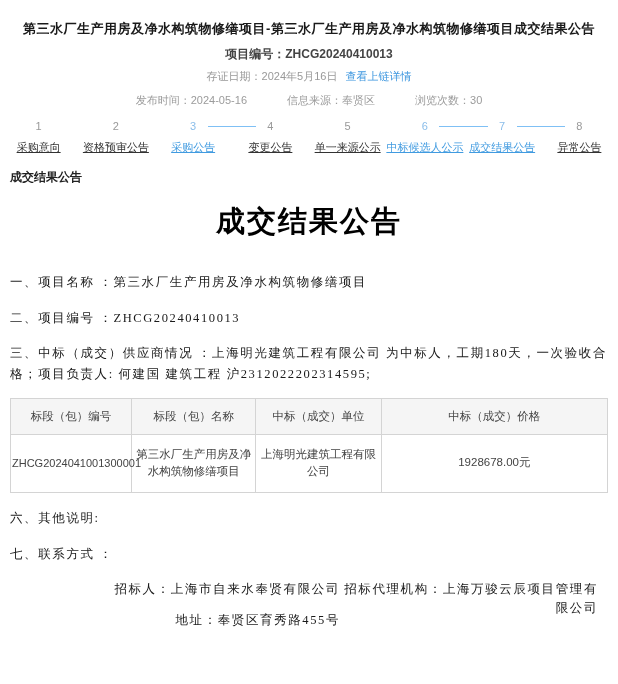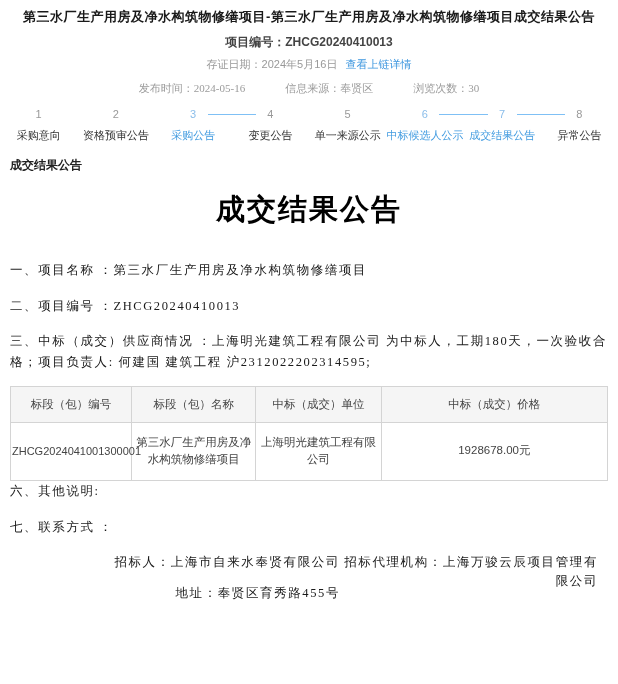--- a/index.html
+++ b/index.html
@@ -2,42 +2,42 @@
 <html><head>
 <meta charset="utf-8">
 <style>
   * { margin: 0; padding: 0; box-sizing: border-box; }
   html, body { background: #fff; }
   body {
     width: 618px; height: 684px; overflow: hidden;
     font-family: "Liberation Sans", "DejaVu Sans", sans-serif;
     color: #333;
   }
-  .page { width: 618px; height: 684px; background: #fff; padding-top: 8px; }
+  .page { width: 618px; height: 684px; background: #fff; padding-top: 20px; }
 
   
   .doc-title {
     text-align: center; font-size: 13px; font-weight: bold; color: #1a1a1a;
     letter-spacing: 0.5px;
   }
   .meta-line { text-align: center; }
   .meta-project { margin-top: 8px; font-size: 12px; font-weight: bold; color: #444; }
   .meta-cert { margin-top: 6px; font-size: 11px; color: #999; }
   .meta-cert .chain-link { color: #3e97df; margin-left: 8px; text-decoration: none; cursor: pointer; }
   .meta-pub { margin-top: 9px; font-size: 11px; color: #9b9b9b; }
-  .meta-pub span { margin: 0 20px; font-family: Liberation Serif, serif; }
+  .meta-pub span { margin: 0 20px; }
 
   
   .stepper { position: relative; height: 42px; margin-top: 11px; }
   .step {
     position: absolute; top: 0; width: 12.5%;
     display: flex; flex-direction: column; align-items: center; cursor: pointer;
   }
   .step .num { font-size: 11px; color: #999; line-height: 14px; }
-  .step .lbl { margin-top: 7px; font-size: 11px; color: #333; white-space: nowrap; }
+  .step .lbl { margin-top: 7px; font-size: 11px; color: #333; white-space: nowrap; text-decoration: underline; }
   .step.active .num { color: #8abdea; }
   .step.active .lbl { color: #419bе0; }
   .step.active .lbl { color: #419be0; }
   .step-line {
     position: absolute; top: 7px; height: 1px; background: #7fc0f5;
   }
 
   
   .breadcrumb { margin: 8px 0 0 10px; font-size: 12px; font-weight: bold; color: #222; }
 
@@ -50,21 +50,21 @@
   
   .sec {
     margin: 0 10px; font-family: "Liberation Serif", "DejaVu Serif", serif;
     font-size: 12.5px; color: #1a1a1a; letter-spacing: 1.6px; line-height: 1.65;
   }
   .sec1 { margin-top: 30px; }
   .sec2 { margin-top: 15px; }
   .sec3 { margin-top: 15px; }
   .sec4 { margin-top: 22px; }
   .sec5 { margin-top: 15px; }
-  .sec6 { }
+  .sec6 { margin-top: 15px; }
   .sec7 { margin-top: 15px; }
 
   
   .tbl-wrap { margin: 13px 10px 0 10px; }
   table { width: 100%; border-collapse: collapse; table-layout: fixed; }
   th, td { border: 1px solid #d4d4d4; }
   th {
     background: #f5f5f5; font-weight: normal; color: #444;
     font-size: 11.5px; padding: 10px 2px; text-align: center;
   }

